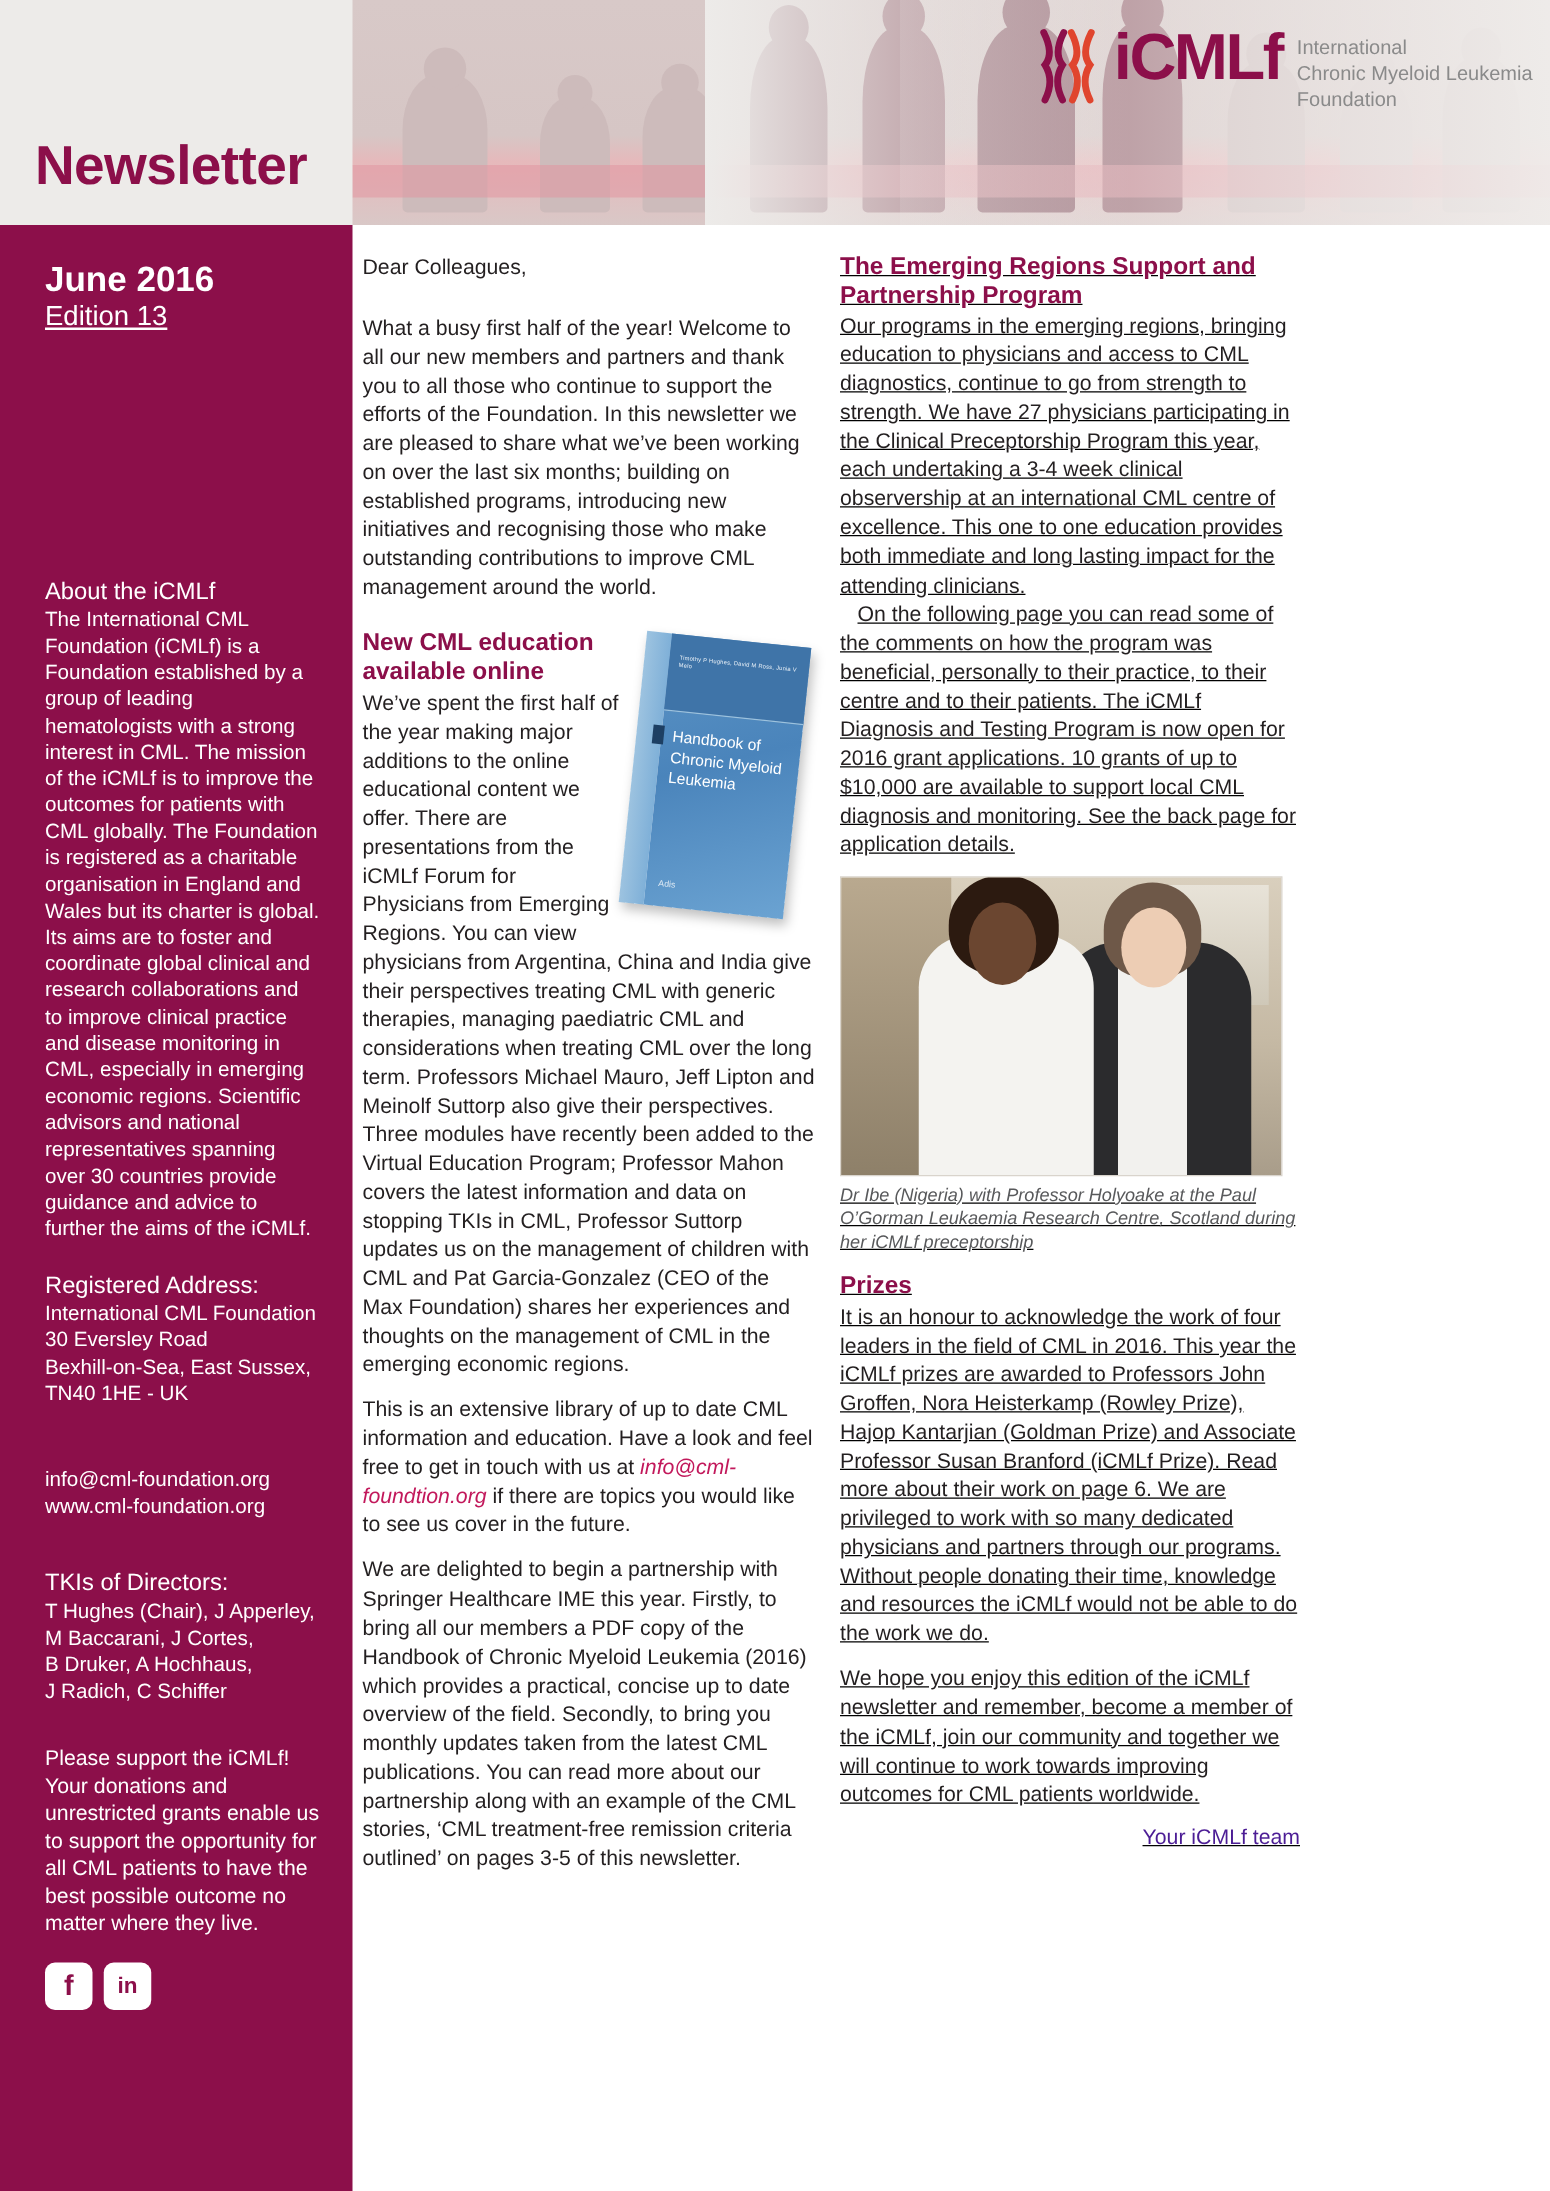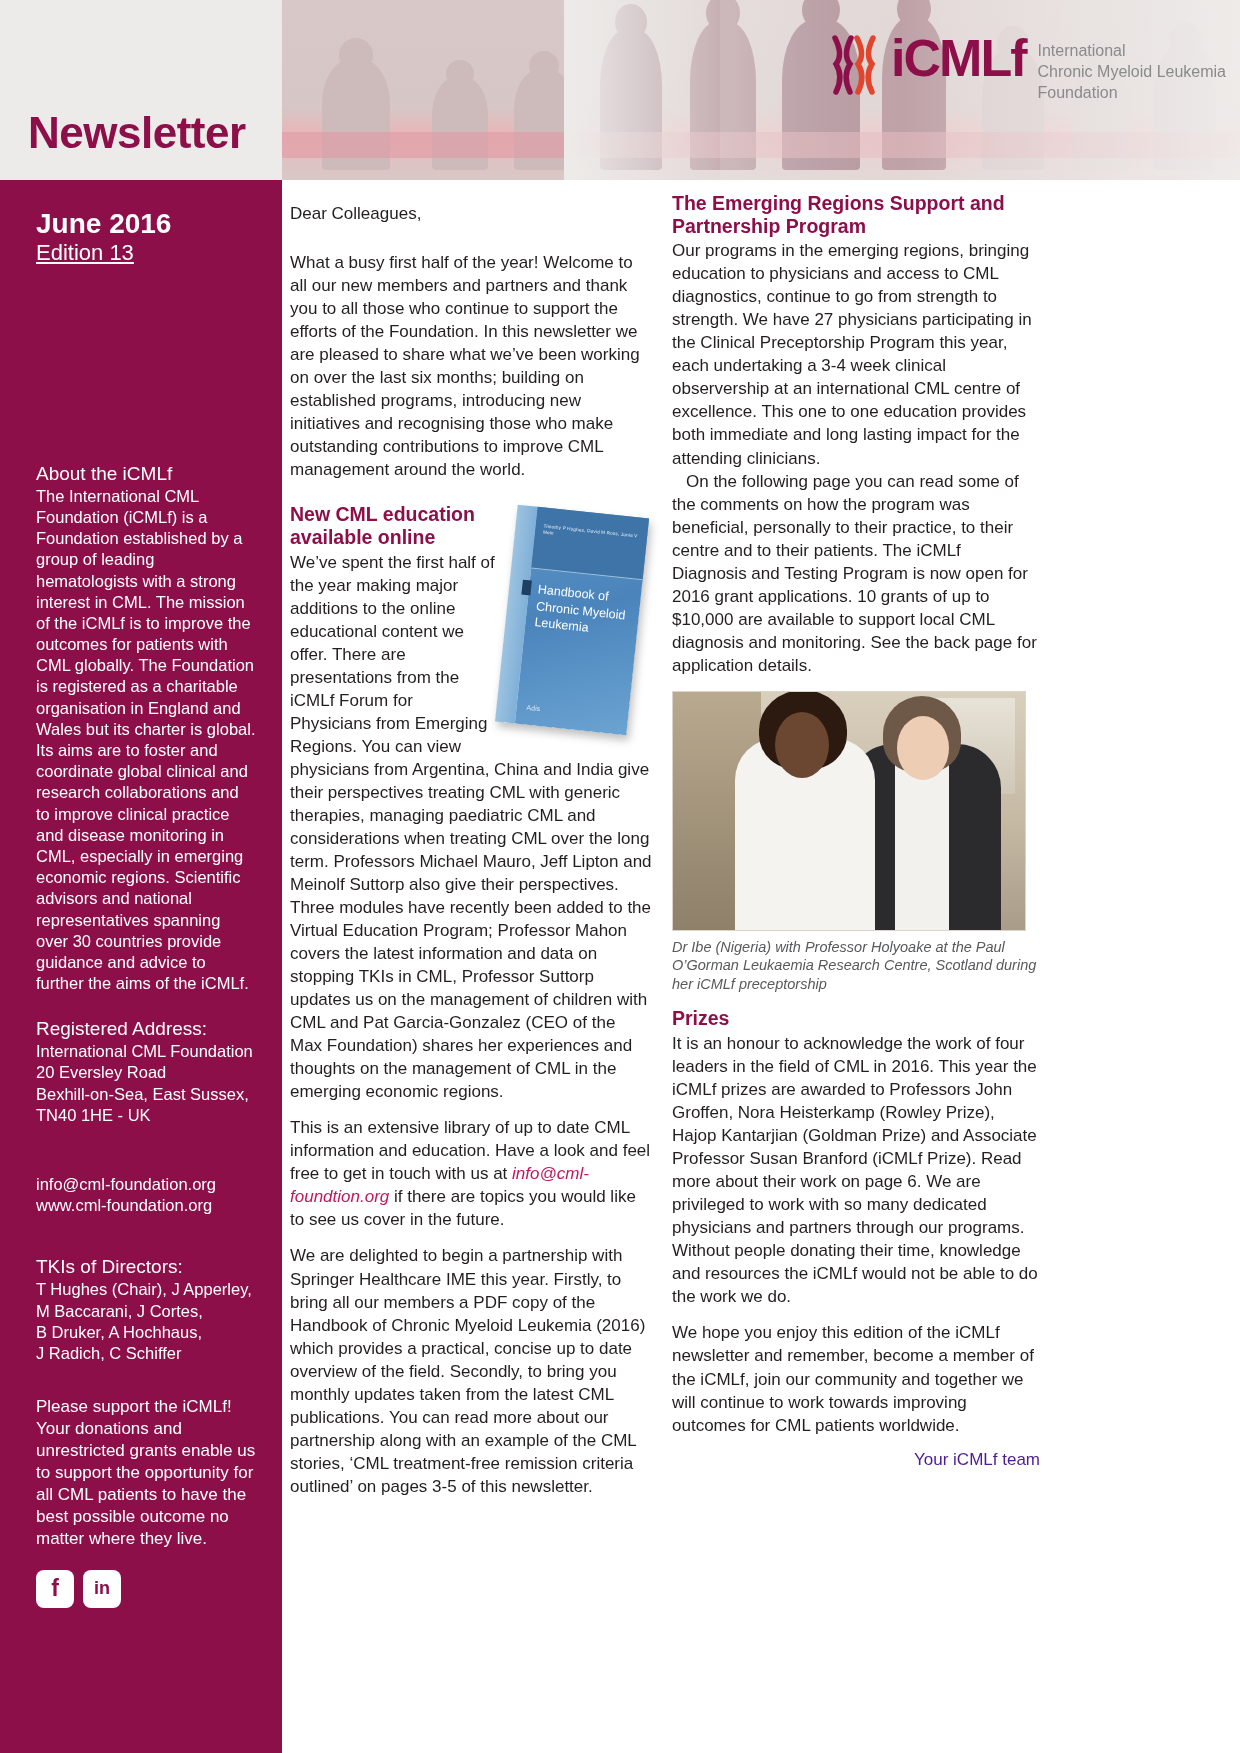--- a/index.html
+++ b/index.html
@@ -55,21 +55,21 @@
     width: 520px; height: 180px;
     background: linear-gradient(270deg, rgba(240,238,236,0.92) 0%, rgba(240,238,236,0.15) 100%);
   }
   .newsletter-title {
     position: absolute; left: 28px; top: 108px;
     font-size: 44px; font-weight: bold;
     color: #8c0f4a; letter-spacing: -0.5px;
     z-index: 6;
   }
   .logo-wrap {
-    position: absolute; right: 14px; top: 34px;
+    position: absolute; right: 14px; top: 22px;
     display: flex; align-items: flex-start; gap: 12px;
     z-index: 7;
   }
   .logo-chrom { width: 52px; height: 62px; }
   .logo-icmlf {
     font-size: 52px; font-weight: bold; color: #8c0f4a;
     line-height: 0.95; letter-spacing: -2px;
   }
   .logo-tag {
     font-size: 16px; color: #8a8a8a; line-height: 1.32;
@@ -105,21 +105,22 @@
   }
 
   .col-mid {
     position: absolute; left: 290px; top: 0;
     width: 368px; height: 1573px;
     padding: 22px 6px 0 0;
   }
   .col-right {
     position: absolute; left: 672px; top: 0;
     width: 368px; height: 1573px;
-    padding: 12px 0 0 0;
+    padding: 22px 0 0 0;
+    text-decoration: underline;
   }
   .body-p {
     font-size: 17px; line-height: 1.355; color: #231f20;
     margin-bottom: 13px;
   }
   .body-p.tight { margin-bottom: 0; }
   .sec-h {
     font-size: 19.5px; font-weight: bold; color: #8c0f4a;
     line-height: 1.16; margin-bottom: 2px;
   }
@@ -298,21 +299,21 @@
     <div class="side-block">
       <div class="side-h">About the iCMLf</div>
       <div class="side-p">The International CML Foundation (iCMLf) is a Foundation established by a group of leading hematologists with a strong interest in CML. The mission of the iCMLf is to improve the outcomes for patients with CML globally. The Foundation is registered as a charitable organisation in England and Wales but its charter is global. Its aims are to foster and coordinate global clinical and research collaborations and to improve clinical practice and disease monitoring in CML, especially in emerging economic regions. Scientific advisors and national representatives spanning over 30 countries provide guidance and advice to further the aims of the iCMLf.</div>
     </div>
 
     <div class="gap-2"></div>
 
     <div class="side-block">
       <div class="side-h">Registered Address:</div>
       <div class="side-p">International CML Foundation</div>
-      <div class="side-p">20 Eversley Road</div>
+      <div class="side-p">30 Eversley Road</div>
       <div class="side-p">Bexhill-on-Sea, East Sussex,</div>
       <div class="side-p">TN40 1HE - UK</div>
     </div>
 
     <div class="gap-3"></div>
 
     <div class="side-block">
       <div class="side-p">info@cml-foundation.org</div>
       <div class="side-p">www.cml-foundation.org</div>
     </div>

